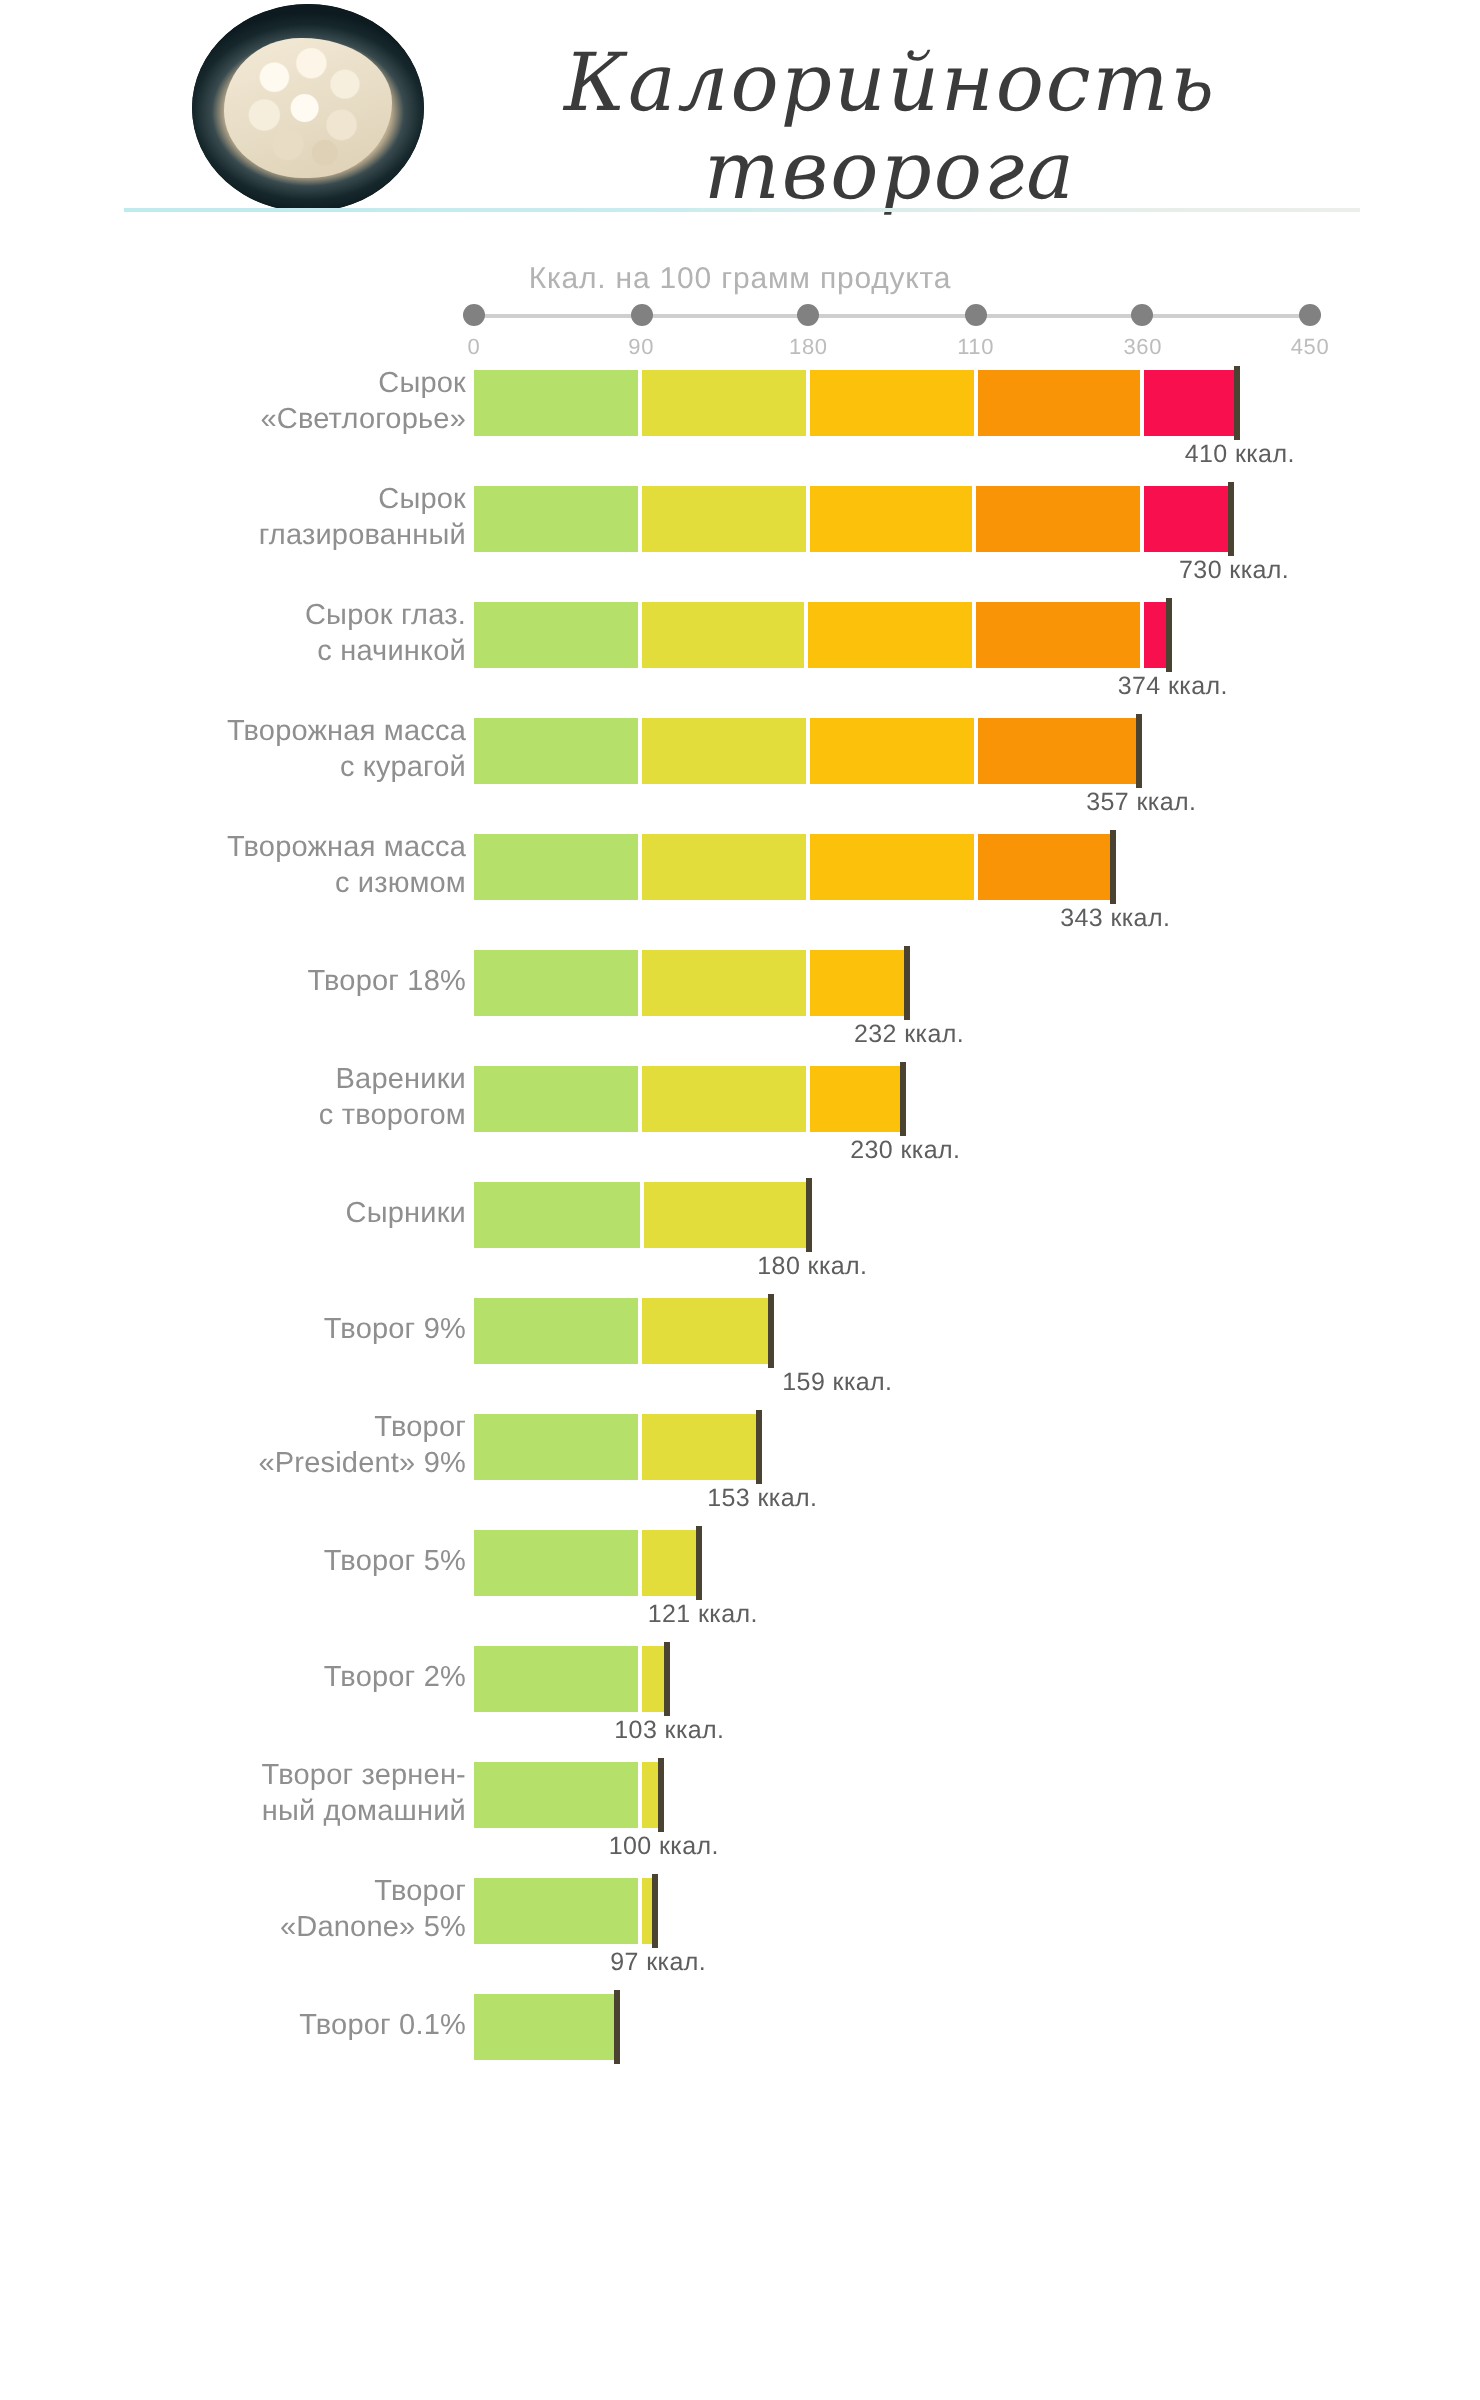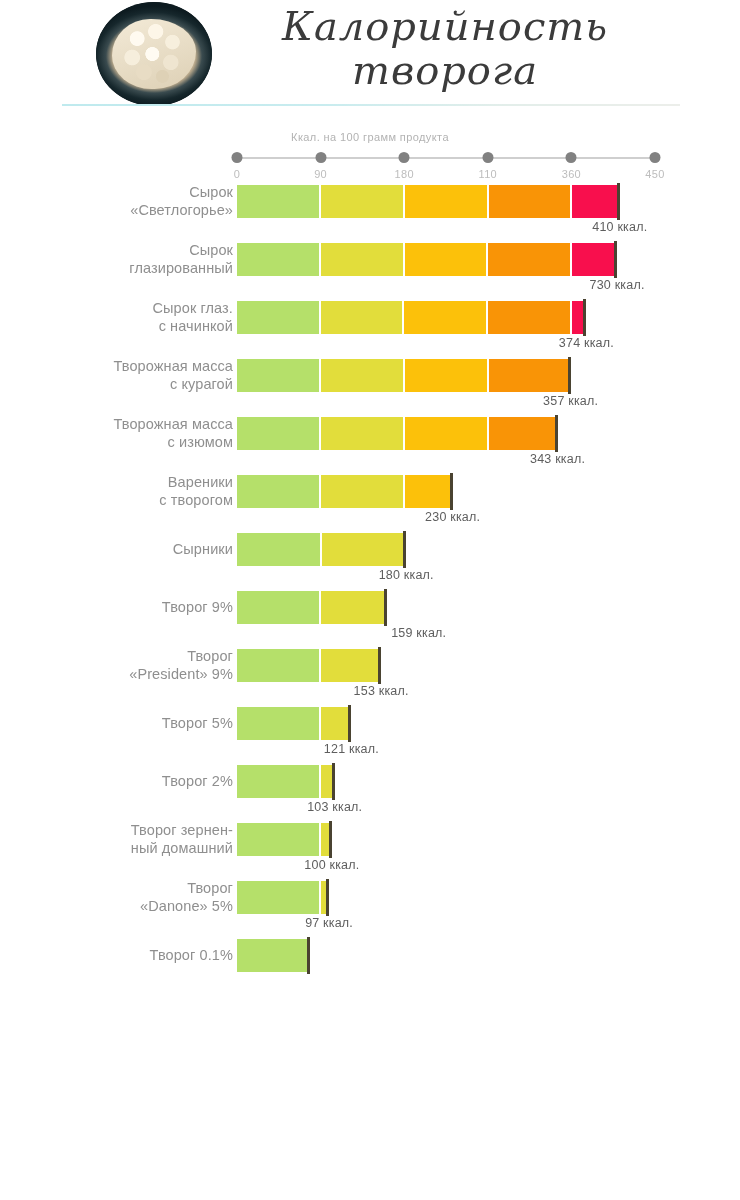--- a/index.html
+++ b/index.html
@@ -61,21 +61,21 @@
       radial-gradient(circle at 70% 62%, #efe5d0 0 10%, transparent 11%),
       radial-gradient(circle at 38% 76%, #e8dcc4 0 10%, transparent 11%),
       radial-gradient(circle at 60% 82%, #ded1b6 0 8%, transparent 9%),
       linear-gradient(160deg, #f3ead7, #ddd0b5);
     filter: blur(.3px);
   }
 
   .title-block {
     position: absolute;
     left: 255px;
-    top: 0;
+    top: 16px;
     width: 380px;
     text-align: center;
   }
   .title-line1, .title-line2 {
     font-family: "DejaVu Serif", serif;
     font-style: italic;
     color: #3b3b3b;
     letter-spacing: 1px;
     line-height: 1;
     white-space: nowrap;
@@ -96,21 +96,21 @@
   .axis-area {
     position: relative;
     height: 62px;
   }
   .axis-caption {
     position: absolute;
     top: 25px;
     left: 0;
     width: 740px;
     text-align: center;
-    font-size: 11px;
+    font-size: 15px;
     color: #b3b3b3;
     letter-spacing: .4px;
   }
   .axis-line {
     position: absolute;
     top: 51px;
     left: 237px;
     width: 418px;
     height: 2px;
     background: #cfcfcf;
@@ -294,20 +294,32 @@
       <div class="bar" style="width: 318.609px;">
         <div class="seg" style="width: 83.6px; background: rgb(181, 224, 106); margin-right: 2px;"></div>
         <div class="seg" style="width: 83.6px; background: rgb(226, 221, 59); margin-right: 2px;"></div>
         <div class="seg" style="width: 83.6px; background: rgb(252, 193, 10); margin-right: 2px;"></div>
         <div class="seg" style="width: 67.8089px; background: rgb(249, 148, 6); margin-right: 0px;"></div>
       </div>
       <div class="bar-cap" style="left: 555.609px;"></div>
       <div class="val" style="left: 557.609px;">343 ккал.</div>
     </div>
     <div class="row">
+      <div class="row-label one-line">
+        <div>Творог 18%</div>
+      </div>
+      <div class="bar" style="width: 215.502px;">
+        <div class="seg" style="width: 83.6px; background: rgb(181, 224, 106); margin-right: 2px;"></div>
+        <div class="seg" style="width: 83.6px; background: rgb(226, 221, 59); margin-right: 2px;"></div>
+        <div class="seg" style="width: 48.3022px; background: rgb(252, 193, 10); margin-right: 0px;"></div>
+      </div>
+      <div class="bar-cap" style="left: 452.502px;"></div>
+      <div class="val" style="left: 454.502px;">232 ккал.</div>
+    </div>
+    <div class="row">
       <div class="row-label two-line">
         <div>Вареники</div>
         <div>с творогом</div>
       </div>
       <div class="bar" style="width: 213.644px;">
         <div class="seg" style="width: 83.6px; background: rgb(181, 224, 106); margin-right: 2px;"></div>
         <div class="seg" style="width: 83.6px; background: rgb(226, 221, 59); margin-right: 2px;"></div>
         <div class="seg" style="width: 46.4444px; background: rgb(252, 193, 10); margin-right: 0px;"></div>
       </div>
       <div class="bar-cap" style="left: 450.644px;"></div>

